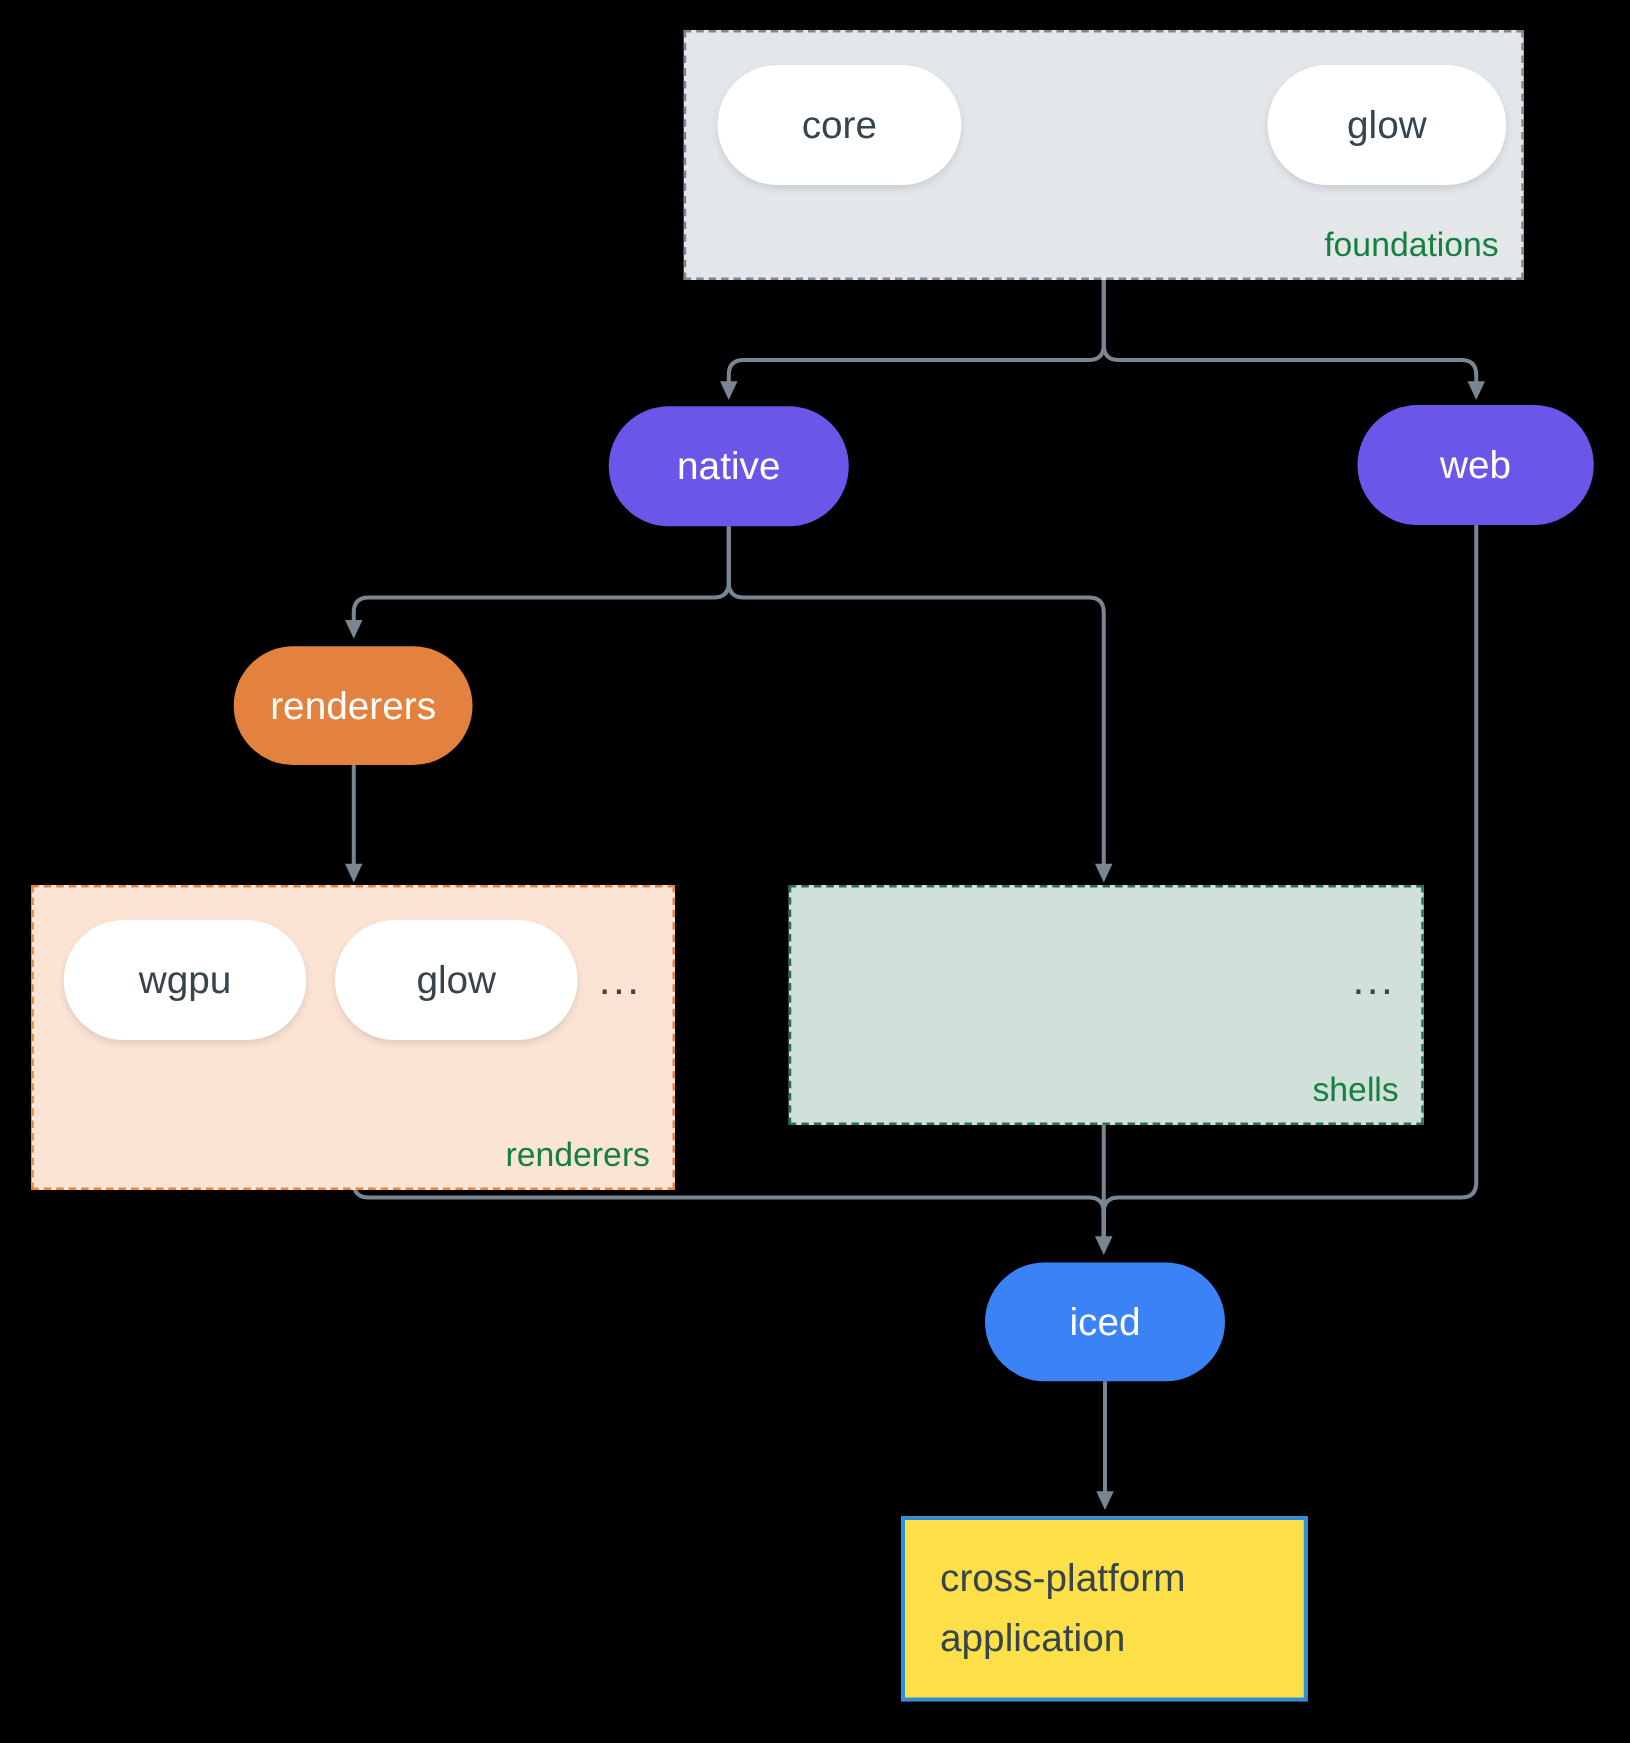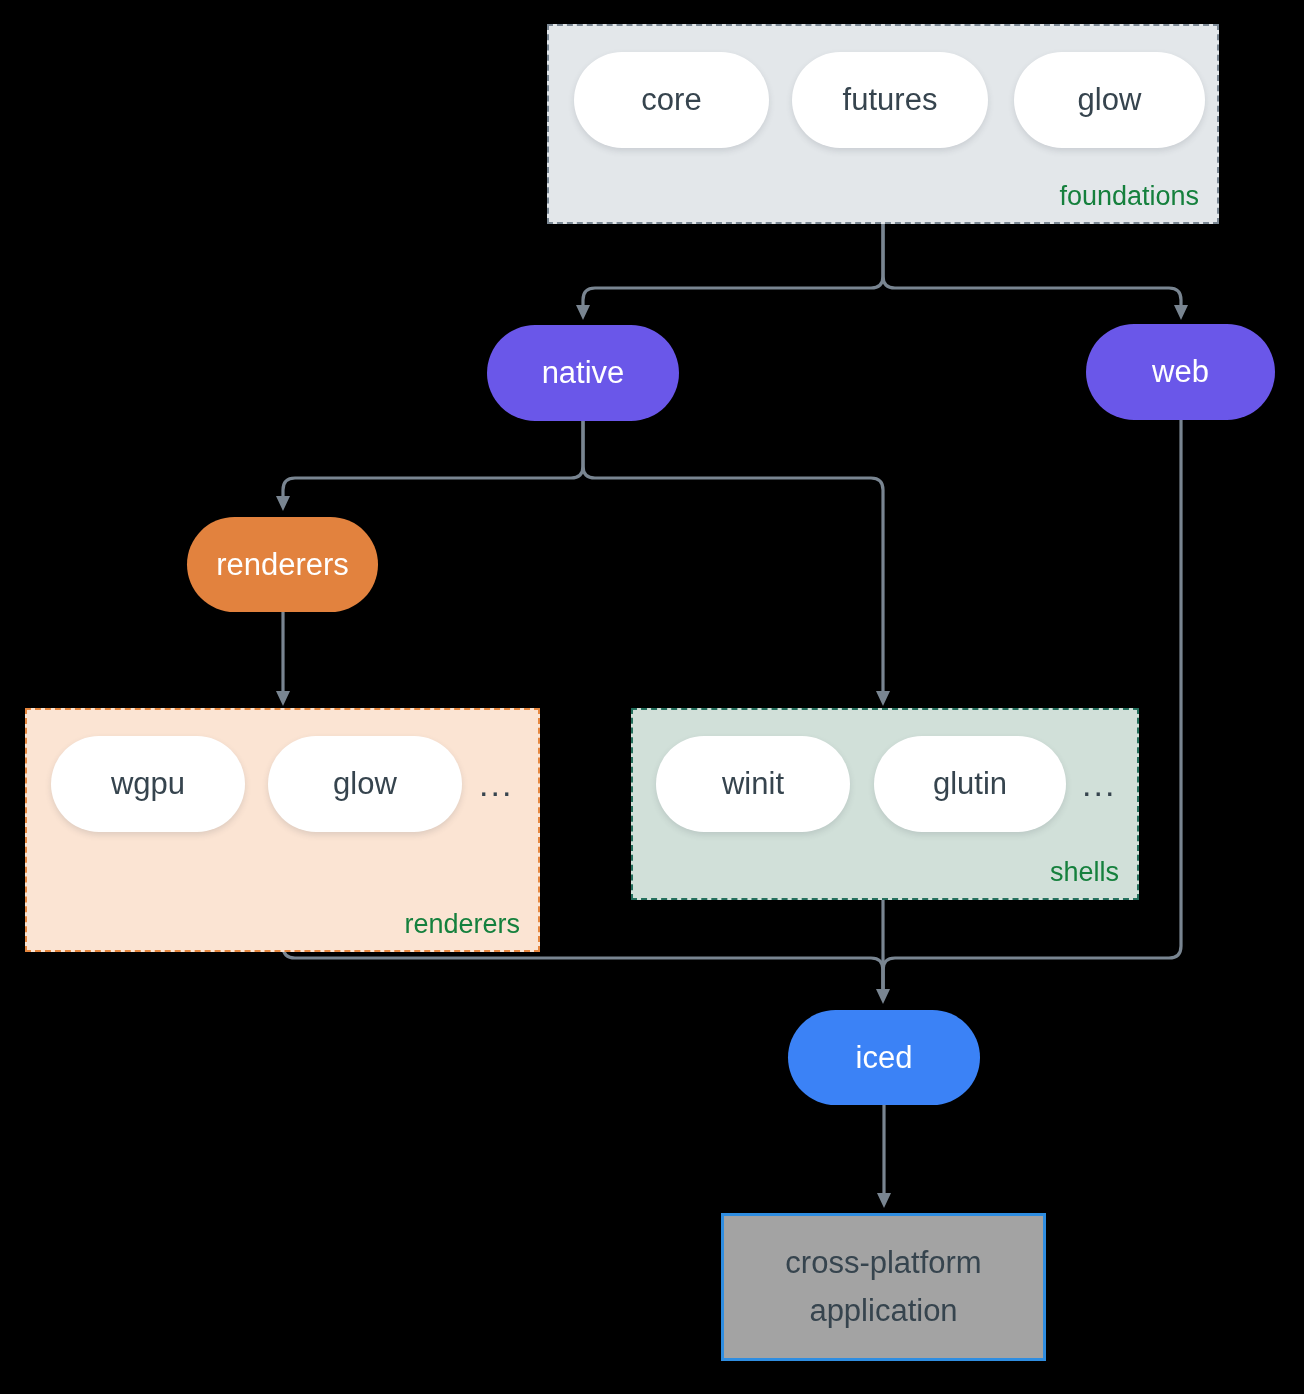--- a/index.html
+++ b/index.html
@@ -77,29 +77,29 @@
     align-items: center;
     font-size: 34px;
     color: #36444e;
     letter-spacing: 2px;
   }
   .appbox {
     position: absolute;
     left: 721px; top: 1213px;
     width: 325px; height: 148px;
     box-sizing: border-box;
-    background: #a3a3a3;
+    background: #fde047;
     border: 3px solid #2f8de0;
     color: #36444e;
     font-size: 31px;
     line-height: 48px;
     display: flex;
     align-items: center;
     justify-content: center;
-    text-align: center;
+    text-align: left;
     padding: 0 28px;
   }
 </style>
 </head>
 <body>
 
 <div class="canvas">
 
   <svg class="connectors" viewBox="0 0 1304 1394" xmlns="http://www.w3.org/2000/svg">
     <g stroke="#798591" stroke-width="3.2" fill="none">
@@ -119,40 +119,37 @@
       <path d="M276,496 L290,496 L283,511 Z"></path>
       <path d="M276,691 L290,691 L283,706 Z"></path>
       <path d="M876,691 L890,691 L883,706 Z"></path>
       <path d="M876,989 L890,989 L883,1004 Z"></path>
       <path d="M877,1193 L891,1193 L884,1208 Z"></path>
     </g>
   </svg>
 
   <div class="group foundations">
     <div class="pill white" style="left:25px; top:26px; width:195px;">core</div>
-    <div class="pill white" style="left:243px; top:26px; width:196px;">futures</div>
     <div class="pill white" style="left:465px; top:26px; width:191px;">glow</div>
     <div class="group-label">foundations</div>
   </div>
 
   <div class="pill solid purple" style="left:487px; top:325px; width:192px;">native</div>
   <div class="pill solid purple" style="left:1086px; top:324px; width:189px;">web</div>
 
   <div class="pill solid orange" style="left:187px; top:517px; width:191px; height:95px;">renderers</div>
 
   <div class="group renderers">
     <div class="pill white" style="left:24px; top:26px; width:194px;">wgpu</div>
     <div class="pill white" style="left:241px; top:26px; width:194px;">glow</div>
     <div class="more-dots" style="left:452px;">...</div>
     <div class="group-label">renderers</div>
   </div>
 
   <div class="group shells">
-    <div class="pill white" style="left:23px; top:26px; width:194px;">winit</div>
-    <div class="pill white" style="left:241px; top:26px; width:192px;">glutin</div>
     <div class="more-dots" style="left:449px;">...</div>
     <div class="group-label">shells</div>
   </div>
 
   <div class="pill solid blue" style="left:788px; top:1010px; width:192px; height:95px;">iced</div>
 
   <div class="appbox">cross-platform application</div>
 
 </div>
 

